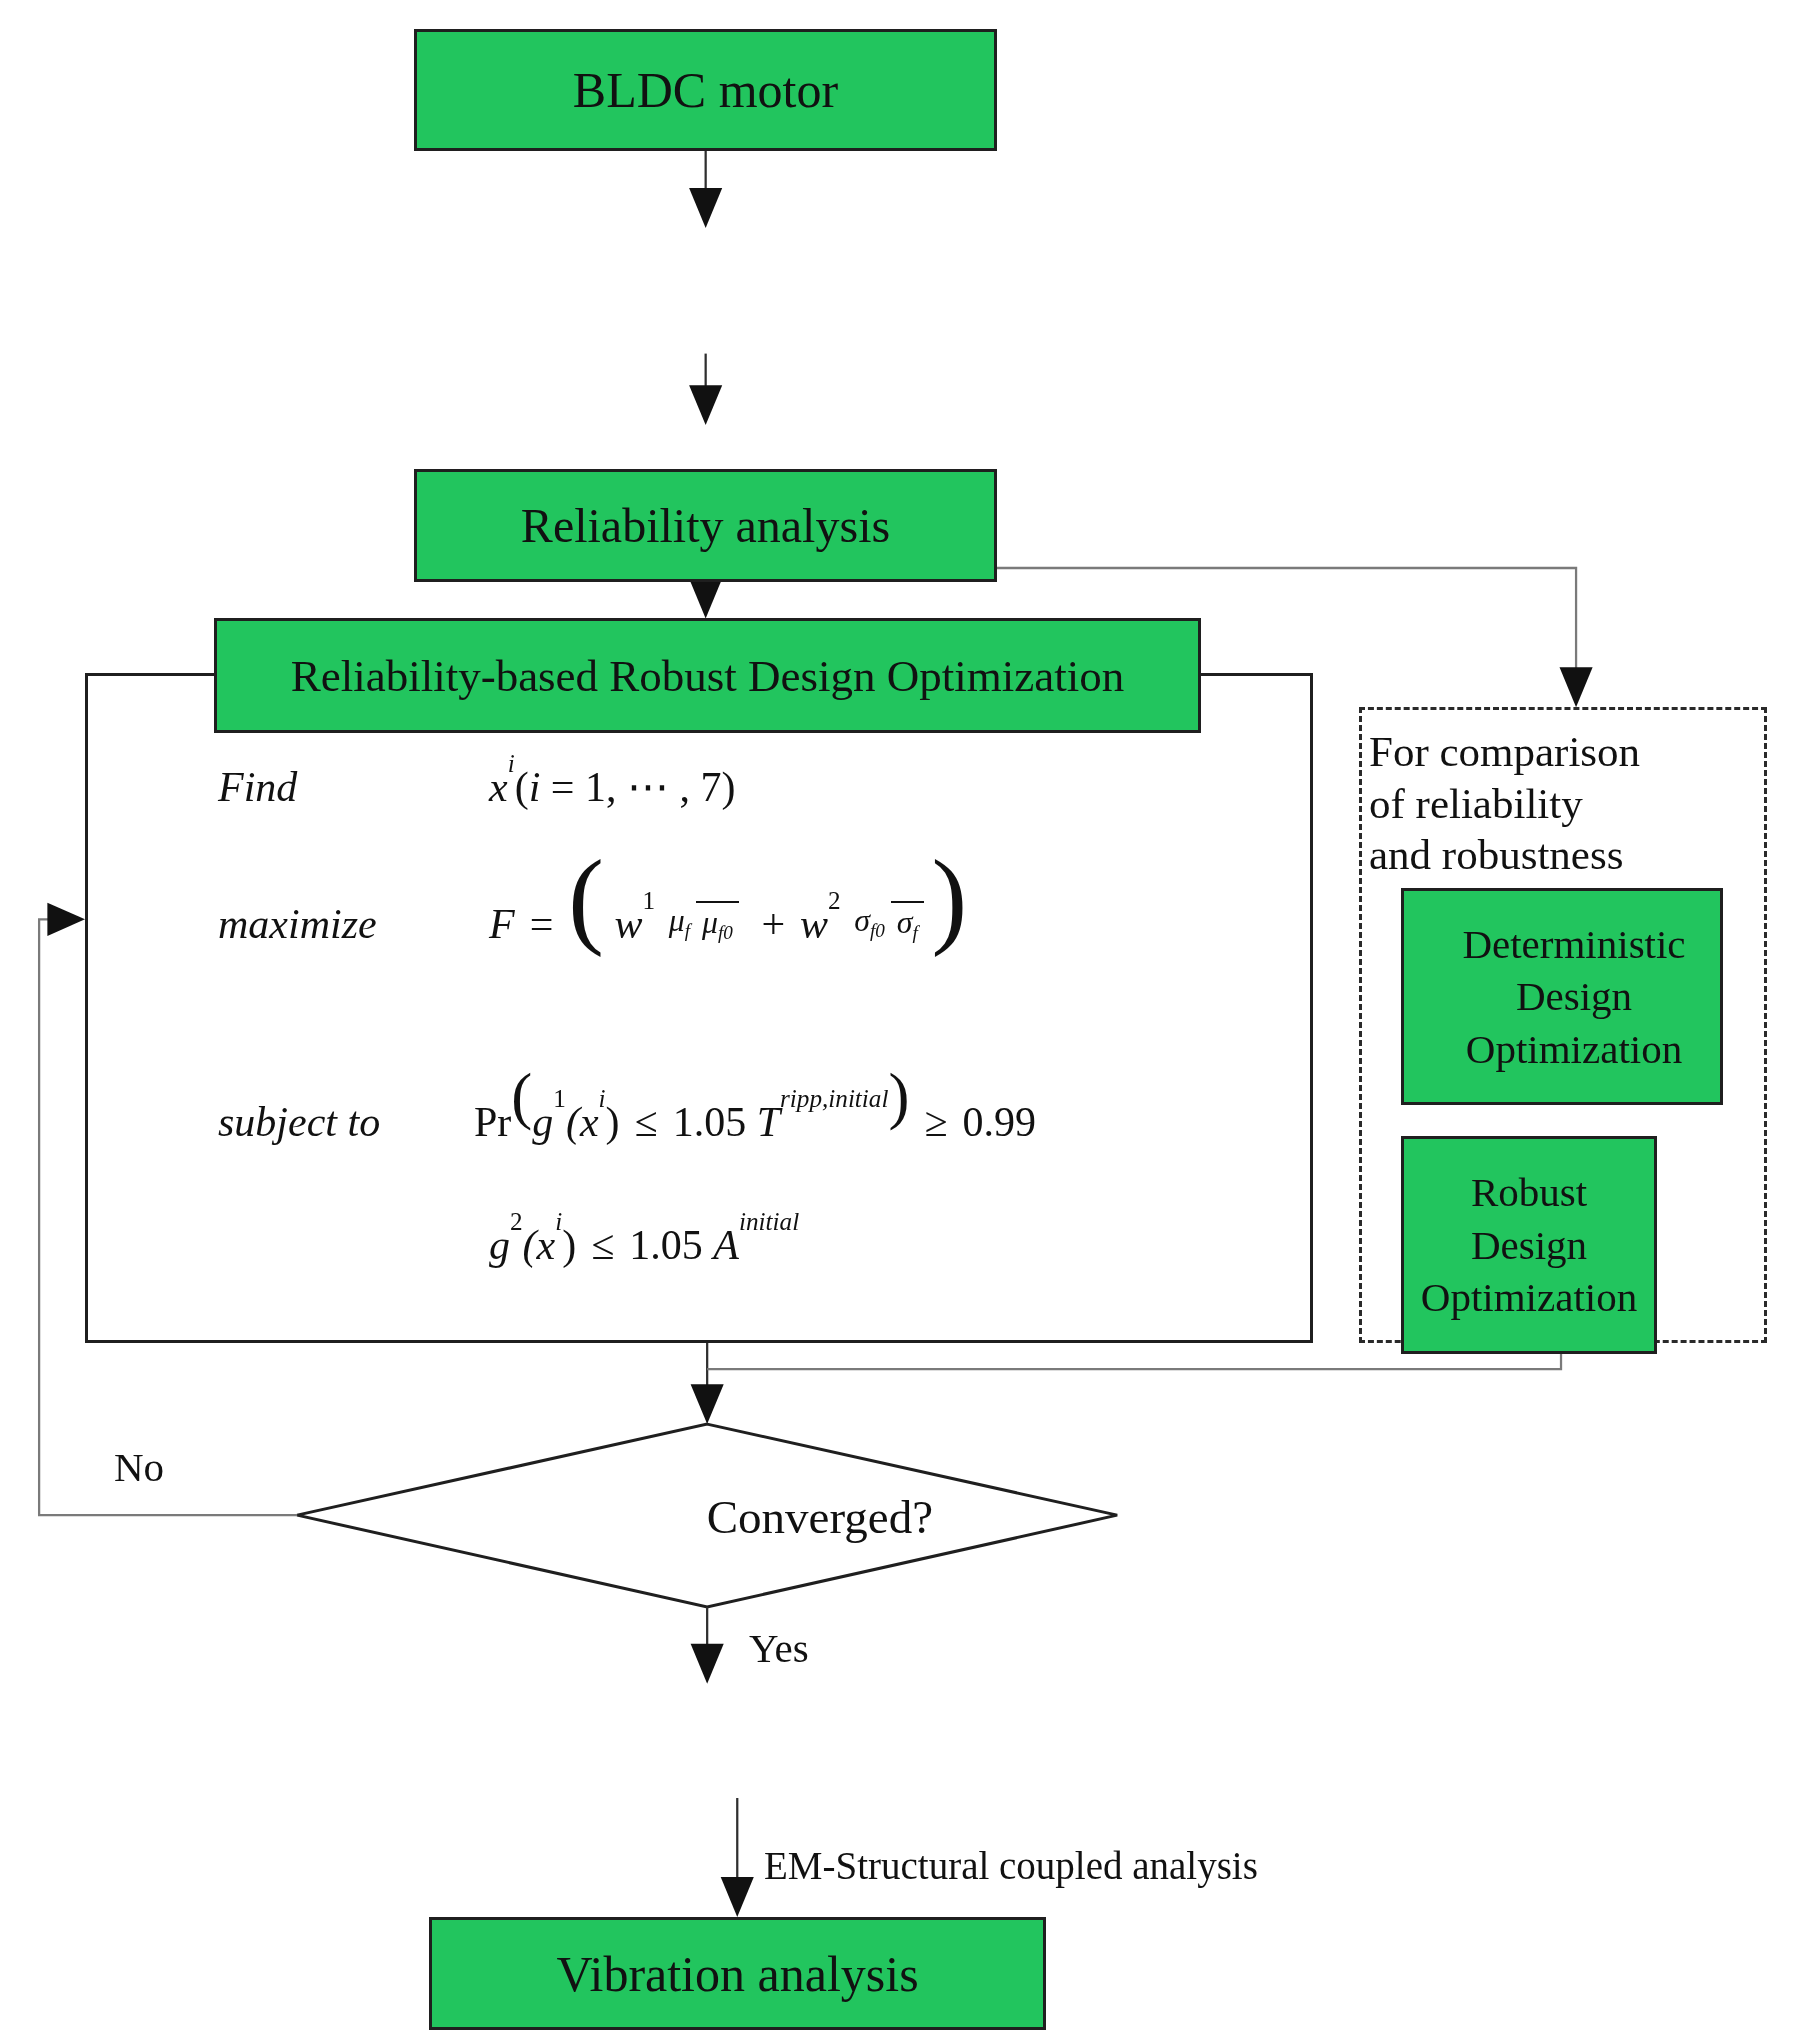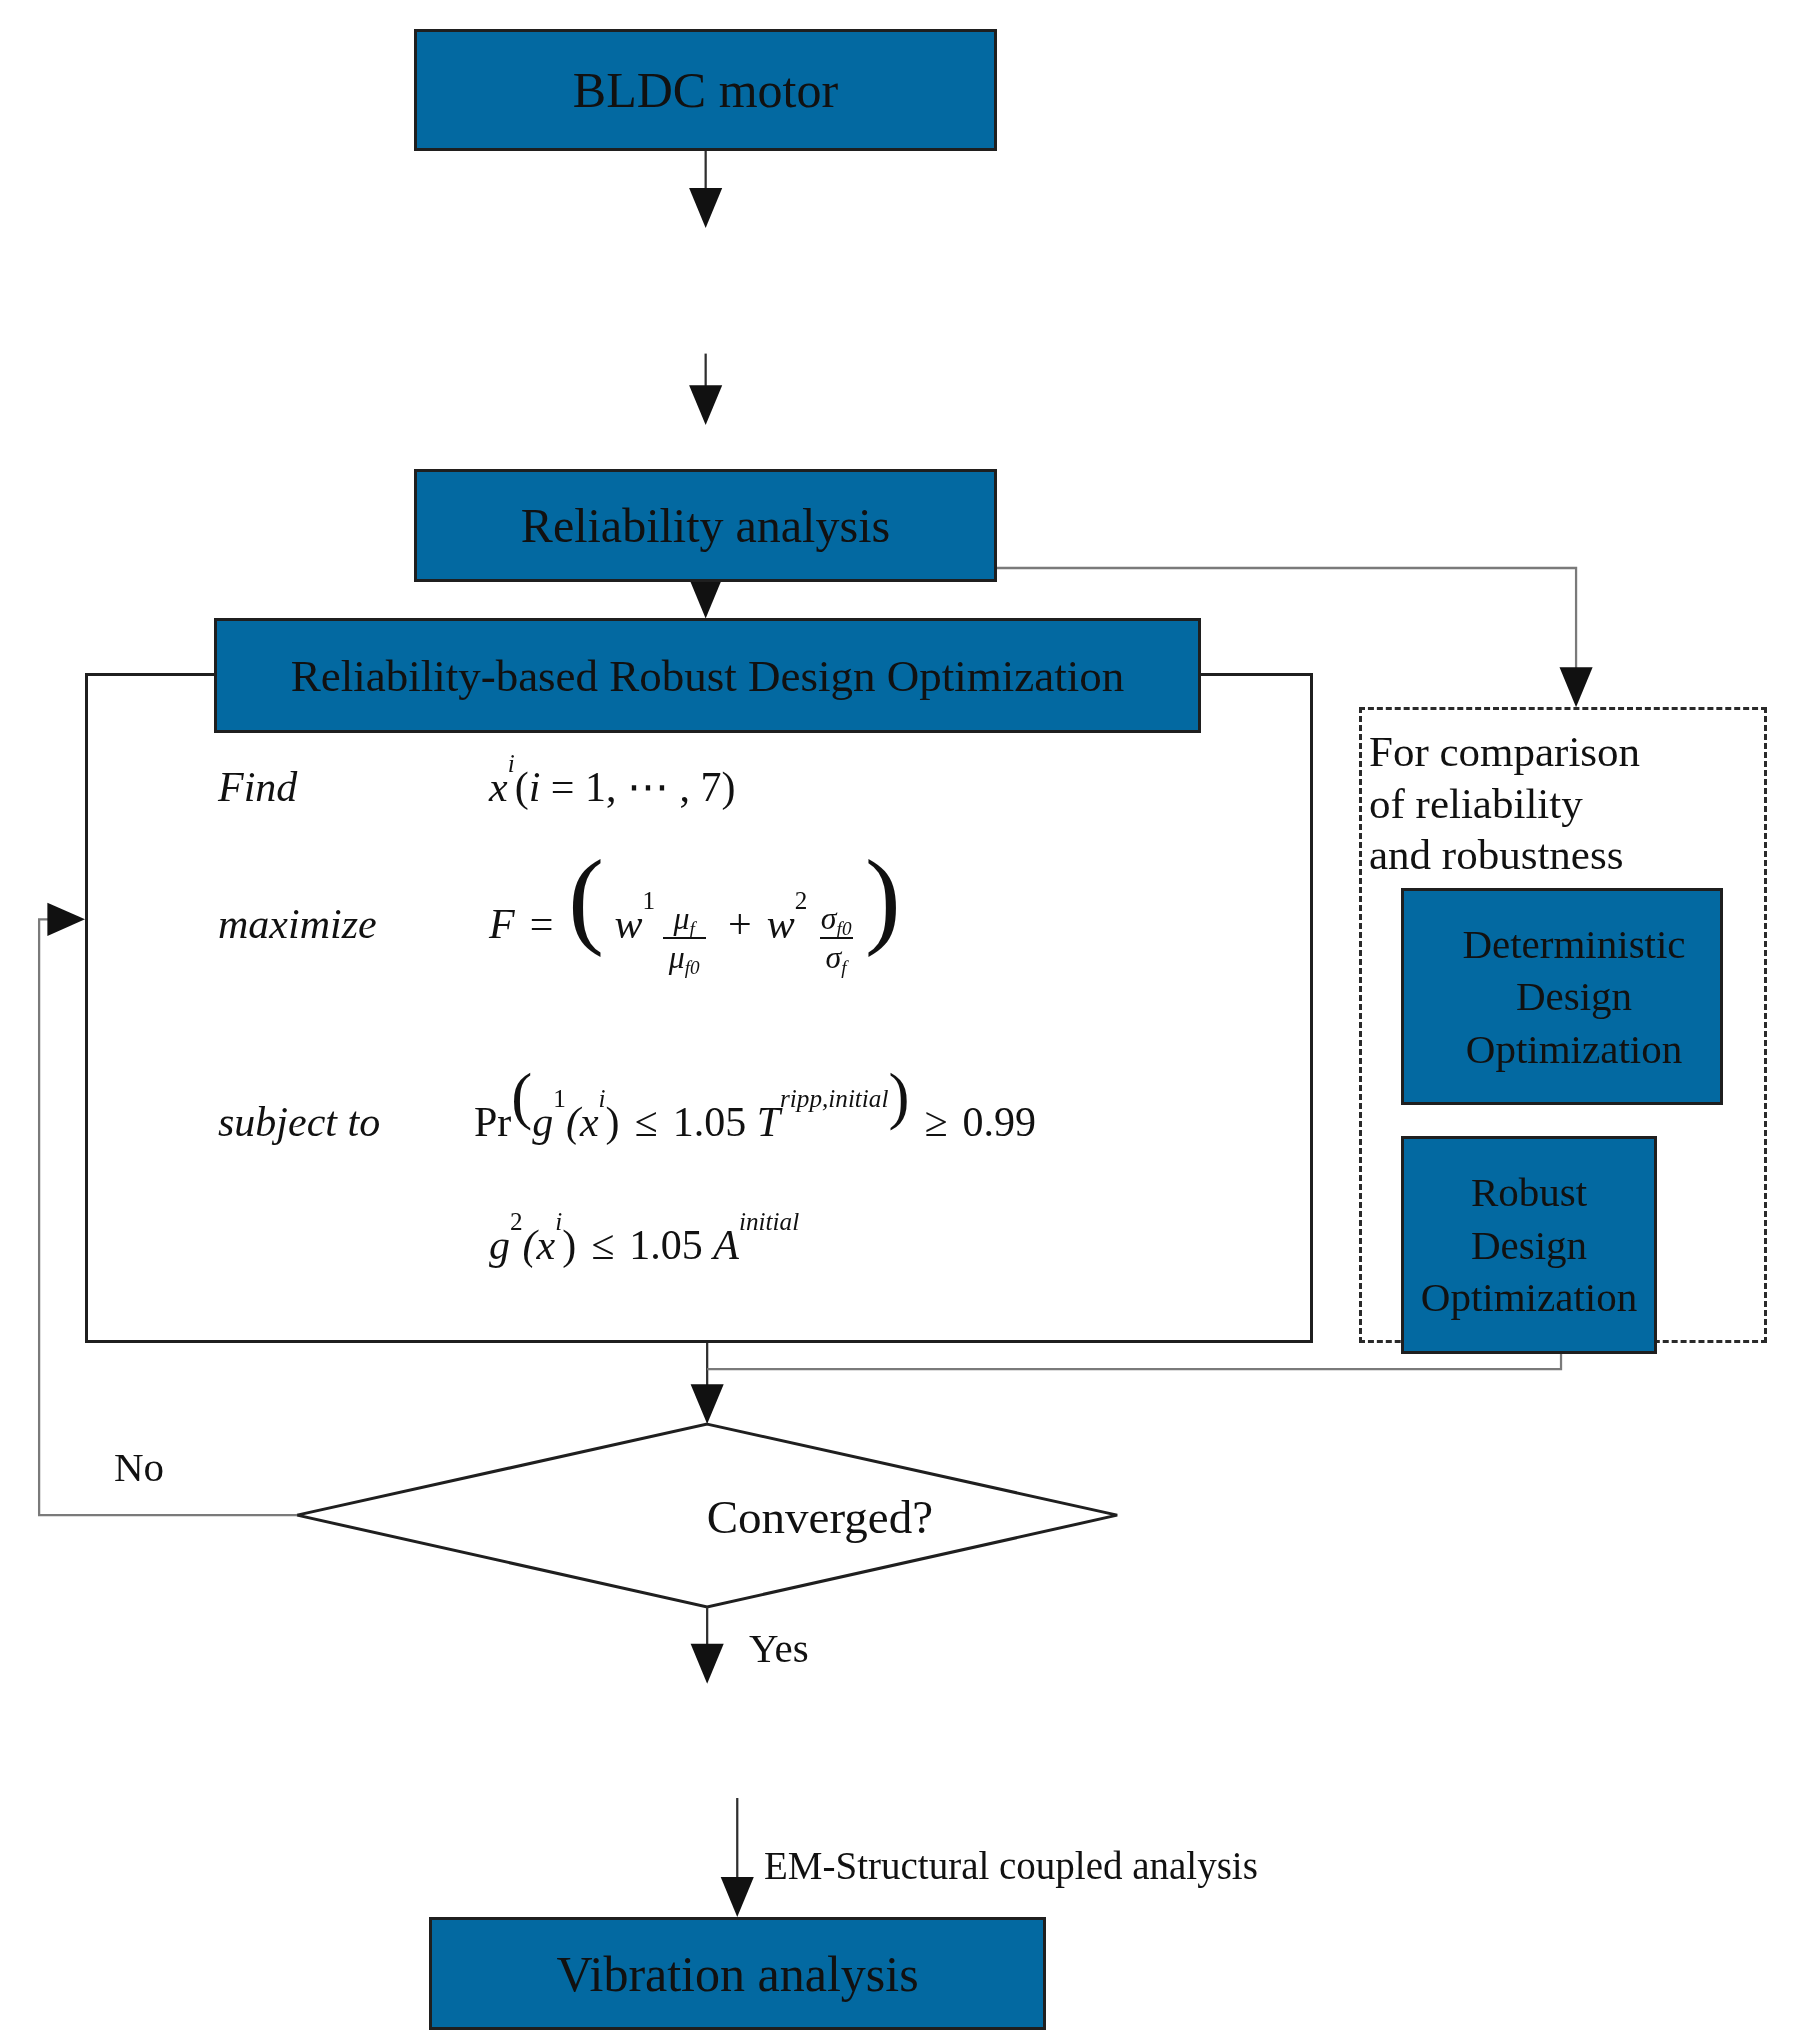--- a/index.html
+++ b/index.html
@@ -6,21 +6,21 @@
   .canvas {
     position:relative; width:1798px; height:2035px;
     background:#ffffff; overflow:hidden;
     font-family:"Liberation Serif", "DejaVu Serif", serif;
     color:#111111;
   }
   svg.wires { position:absolute; left:0; top:0; z-index:1; }
 
   .box {
     position:absolute; box-sizing:border-box;
-    border:3px solid #1f1f1f; background:#0369a1;
+    border:3px solid #1f1f1f; background:#22c55e;
     display:flex; align-items:center; justify-content:center;
     text-align:center; z-index:3; line-height:1.2;
   }
   .box-outer {
     position:absolute; box-sizing:border-box;
     border:3px solid #1f1f1f; background:transparent; z-index:2;
   }
   .box-dashed {
     position:absolute; box-sizing:border-box;
     border:3.8px dashed #2a2a2a; background:transparent; z-index:2;
@@ -55,21 +55,21 @@
   #frow-find     { left:218px; top:764px; height:65px;  }
   #frow-maximize { left:218px; top:901px; height:138px; }
   #frow-subject  { left:218px; top:1099px; height:69px;  }
   #frow-g2       { left:489px; top:1222px; height:69px;  }
   .kwcol { display:inline-block; width:271px; font-style:italic; }
   .it { font-style:italic; }
   .s { font-size:0.6em; line-height:0; vertical-align:-0.33em; }
   .op { margin:0 15px; }
   .sp { margin-left:10.5px; }
   .frac {
-    display:inline-flex; flex-direction:column; align-items:center;
+    display:inline-flex; flex-direction:row; align-items:center;
     vertical-align:middle; font-size:0.76em; line-height:1.12; margin:0 7.5px;
   }
   .frac .den { border-top:2.3px solid #111; padding:1.5px 6px 0 6px; }
   .frac .num { padding:0 6px; }
   .paren-lg {
     font-size:2.55em; line-height:0; vertical-align:middle;
     position:relative; top:-0.03em;
   }
   .paren-md {
     font-size:1.5em; line-height:0; vertical-align:middle;

